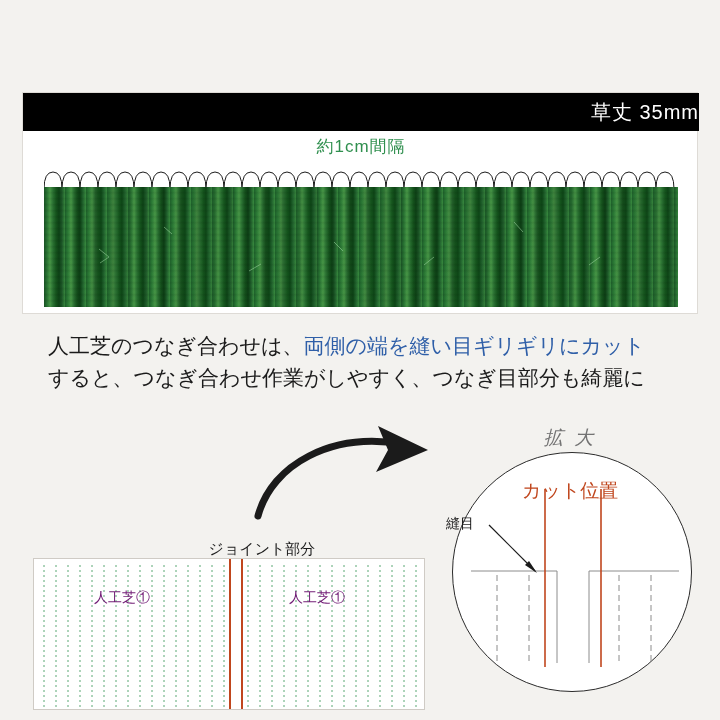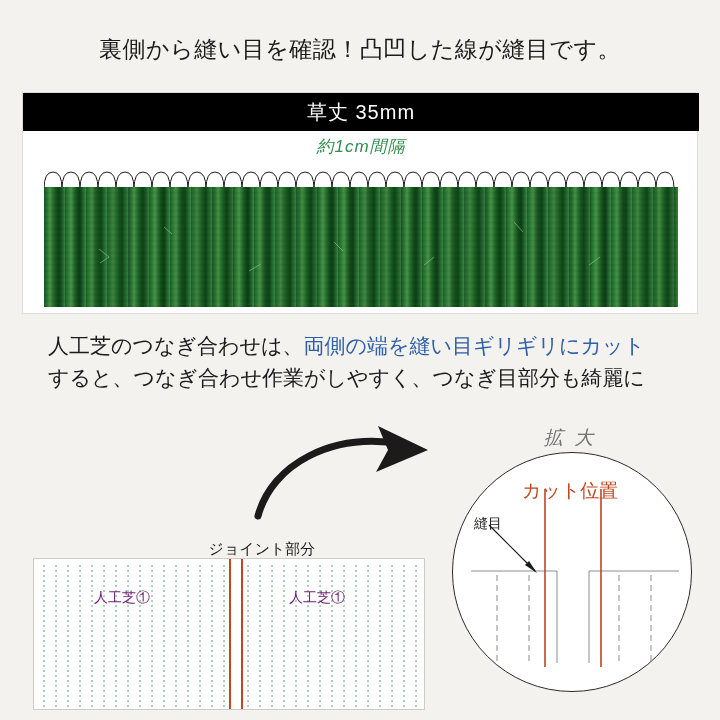--- a/index.html
+++ b/index.html
@@ -47,33 +47,32 @@
   .grass-banner {
     position: absolute;
     left: 0;
     top: 0;
     width: 676px;
     height: 38px;
     background: #000000;
     color: #ffffff;
     font-size: 20px;
     line-height: 38px;
-    text-align: center;
+    text-align: right;
     letter-spacing: 1px;
   }
   .grass-caption {
     position: absolute;
     left: 0;
     top: 42px;
     width: 676px;
     text-align: center;
     font-size: 17px;
     color: #2f8f4e;
     letter-spacing: 1px;
-    font-style: italic;
   }
   .grass-image {
     position: absolute;
     left: 21px;
     top: 94px;
     width: 634px;
     height: 120px;
     overflow: hidden;
   }
   
@@ -178,40 +177,39 @@
   .cut-label {
     position: absolute;
     left: 522px;
     top: 478px;
     font-size: 19px;
     color: #c0461d;
     white-space: nowrap;
   }
   .seam-label {
     position: absolute;
-    left: 474px;
+    left: 446px;
     top: 515px;
     font-size: 14px;
     color: #1b1b1b;
     white-space: nowrap;
   }
   .arrow-svg {
     position: absolute;
     left: 252px;
     top: 424px;
     width: 210px;
     height: 100px;
   }
 </style>
 </head>
 <body>
 
 <div id="page">
 
-  <div class="top-heading">裏側から縫い目を確認！凸凹した線が縫目です。</div>
 
   <div class="grass-panel">
     <div class="grass-banner">草丈 35mm</div>
     <div class="grass-caption">約1cm間隔</div>
 
     <svg class="grass-top-arcs" viewBox="0 0 634 18" preserveAspectRatio="none">
       <g fill="#ffffff" stroke="#1b1b1b" stroke-width="1">
         <path d="M0,18 Q0,1 9,1 Q18,1 18,18 Z"></path>
         <path d="M18,18 Q18,1 27,1 Q36,1 36,18 Z"></path>
         <path d="M36,18 Q36,1 45,1 Q54,1 54,18 Z"></path>

